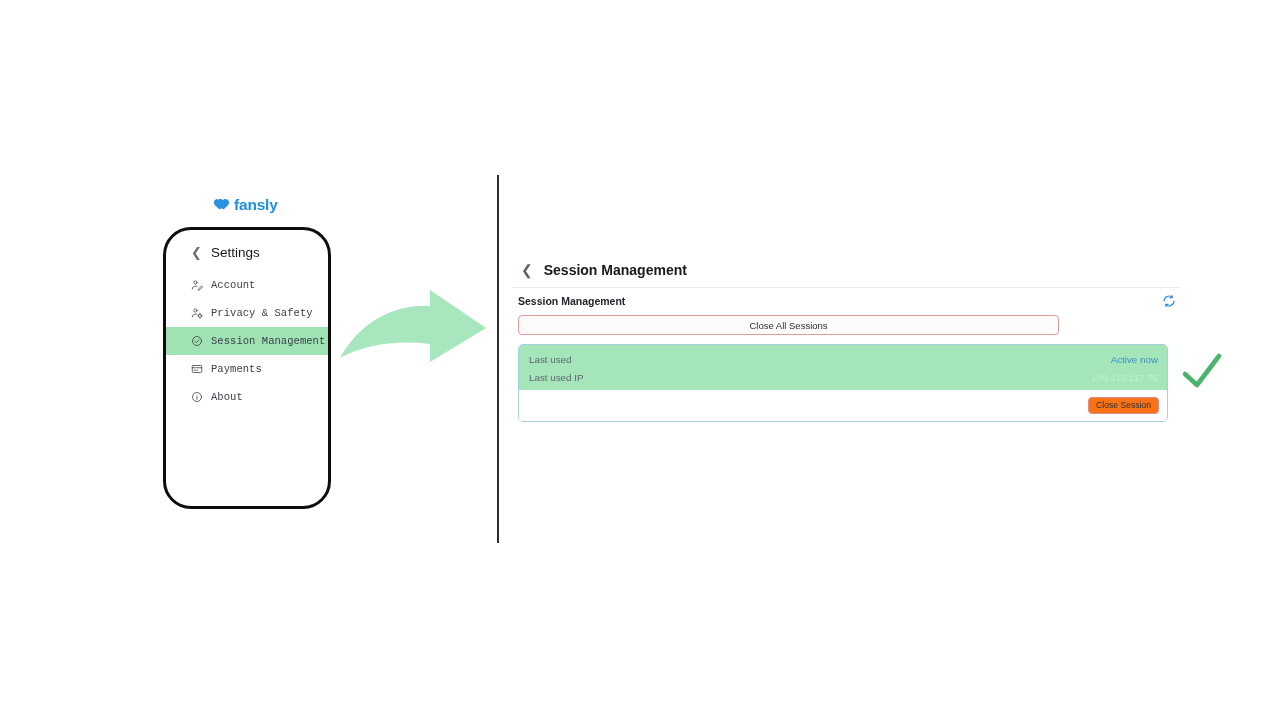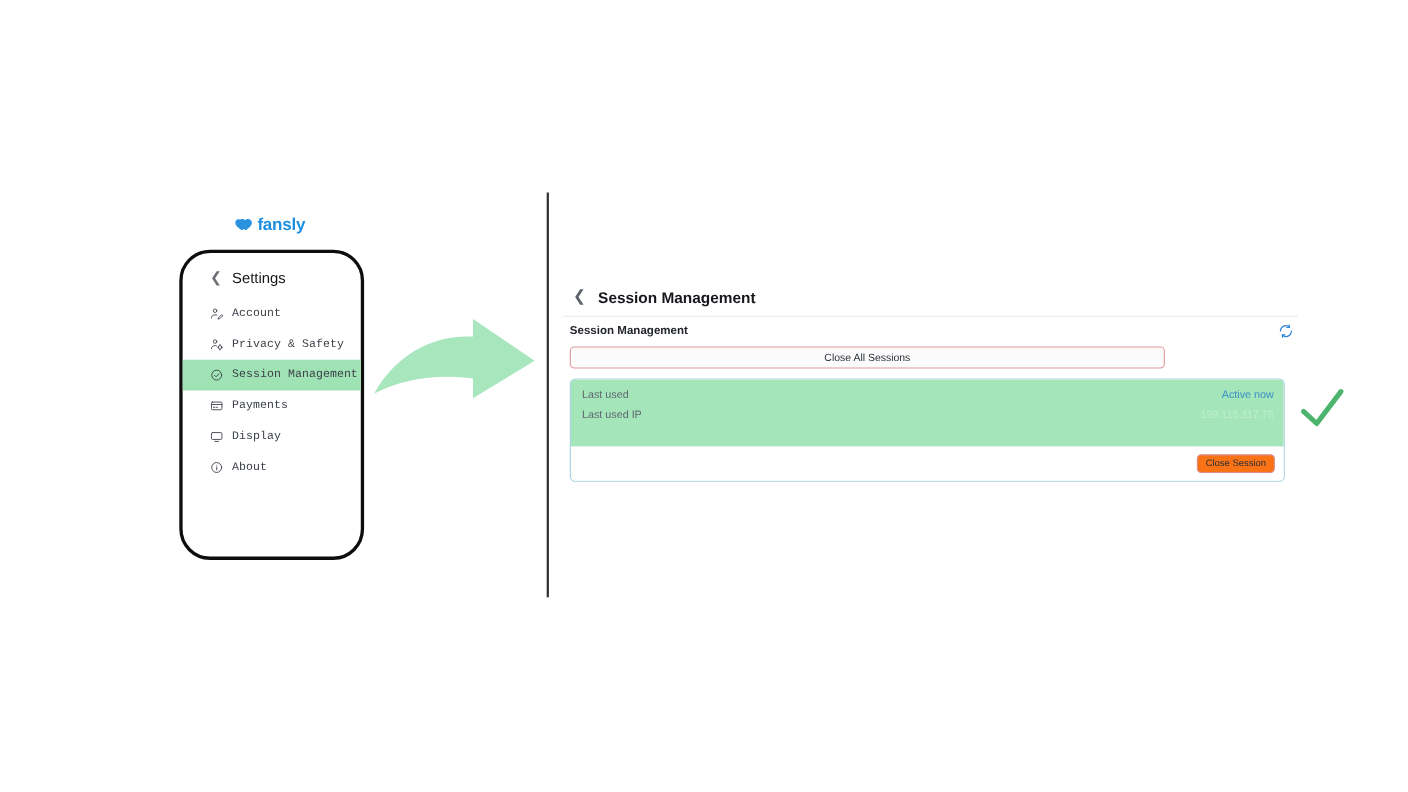--- a/index.html
+++ b/index.html
@@ -176,21 +176,21 @@
   .session-card {
     margin-top: 9px;
     margin-left: 6px;
     width: 650px;
     border: 1px solid #a8cfe0;
     border-radius: 5px;
     background: #ffffff;
     overflow: hidden;
     box-sizing: border-box;
   }
-  .session-rows { background: #a5e5ba; padding: 5px 0 20px 0; }
+  .session-rows { background: #a5e5ba; padding: 5px 0 4px 0; }
   .s-row {
     display: flex;
     align-items: center;
     justify-content: space-between;
     height: 18px;
     padding: 0 9px 0 10px;
   }
   .s-key {
     font-size: 9.8px;
     color: #5e6772;
@@ -275,27 +275,20 @@
     </div>
 
     <div class="menu-item">
       <svg class="mi-icon" viewBox="0 0 24 24" fill="none" stroke="currentColor" stroke-width="1.6" stroke-linecap="round" stroke-linejoin="round">
         <rect x="2.5" y="5" width="19" height="14" rx="2"></rect>
           <path d="M2.5 9.5h19M6 14.5h3M11.5 14.5h2"></path>
       </svg>
       <span class="mi-label">Payments</span>
     </div>
 
-    <div class="menu-item">
-      <svg class="mi-icon" viewBox="0 0 24 24" fill="none" stroke="currentColor" stroke-width="1.6" stroke-linecap="round" stroke-linejoin="round">
-        <rect x="2.5" y="4.5" width="19" height="12.5" rx="2"></rect>
-          <path d="M8.5 20.5h7"></path>
-      </svg>
-      <span class="mi-label">Display</span>
-    </div>
 
 
 
     <div class="menu-item">
       <svg class="mi-icon" viewBox="0 0 24 24" fill="none" stroke="currentColor" stroke-width="1.6" stroke-linecap="round" stroke-linejoin="round">
         <circle cx="12" cy="12" r="9"></circle>
           <path d="M12 11v5.5"></path>
           <circle cx="12" cy="7.8" r="0.9" fill="currentColor" stroke="none"></circle>
       </svg>
       <span class="mi-label">About</span>

